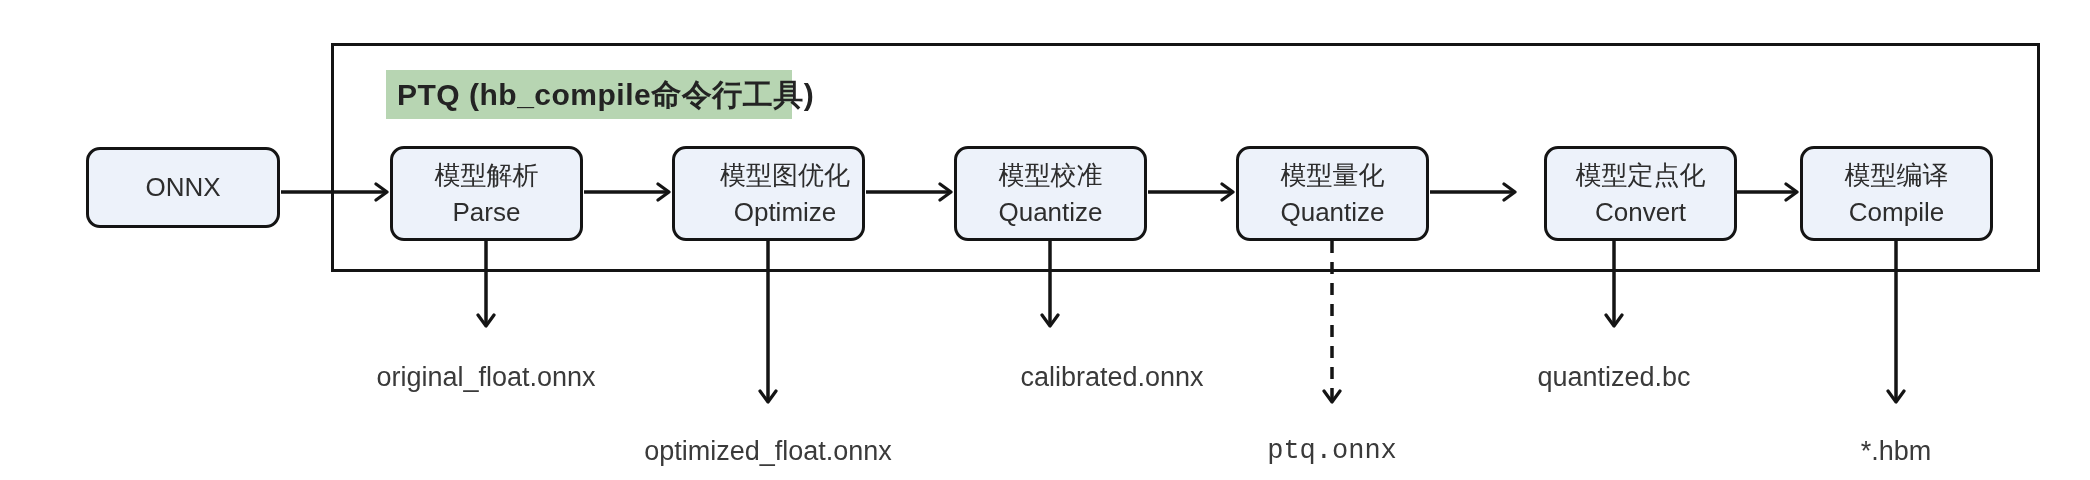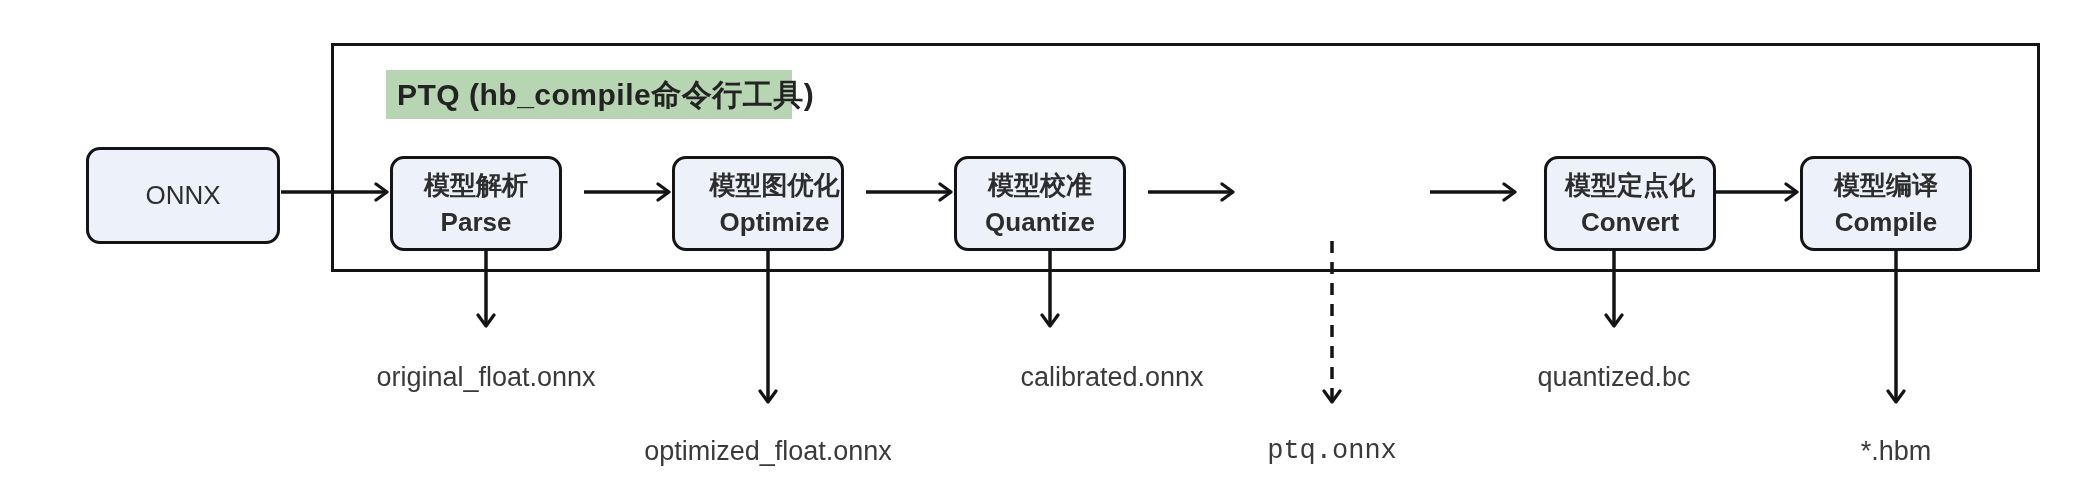--- a/index.html
+++ b/index.html
@@ -43,22 +43,22 @@
     display: flex;
     flex-direction: column;
     align-items: center;
     justify-content: center;
     color: var(--text, #2d2d2d);
     font-size: 26px;
     line-height: 37px;
     text-align: center;
     white-space: nowrap;
   }
-  .node.onnx { left: 86px; top: 147px; width: 194px; height: 97px; }
-  .node.stage { top: 156px; width: 172px; height: 95px; font-weight: bold; }
+  .node.onnx { left: 86px; top: 147px; width: 194px; height: 81px; }
+  .node.stage { top: 146px; width: 193px; height: 95px; }
   .stage-1 { left: 390px; }
   .stage-2 { left: 672px; padding-left: 33px; }
   .stage-3 { left: 954px; }
   .stage-4 { left: 1236px; }
   .stage-5 { left: 1518px; margin-left: 26px; }
   .stage-6 { left: 1800px; }
   .out {
     position: absolute;
     transform: translateX(-50%);
     font-size: 27px;
@@ -114,20 +114,24 @@
     <div>Parse</div>
   </div>
   <div class="node stage stage-2">
     <div>模型图优化</div>
     <div>Optimize</div>
   </div>
   <div class="node stage stage-3">
     <div>模型校准</div>
     <div>Quantize</div>
   </div>
+  <div class="node stage stage-4">
+    <div>模型量化</div>
+    <div>Quantize</div>
+  </div>
   <div class="node stage stage-5">
     <div>模型定点化</div>
     <div>Convert</div>
   </div>
   <div class="node stage stage-6">
     <div>模型编译</div>
     <div>Compile</div>
   </div>
 
   <div class="out short out-1">original_float.onnx</div>

